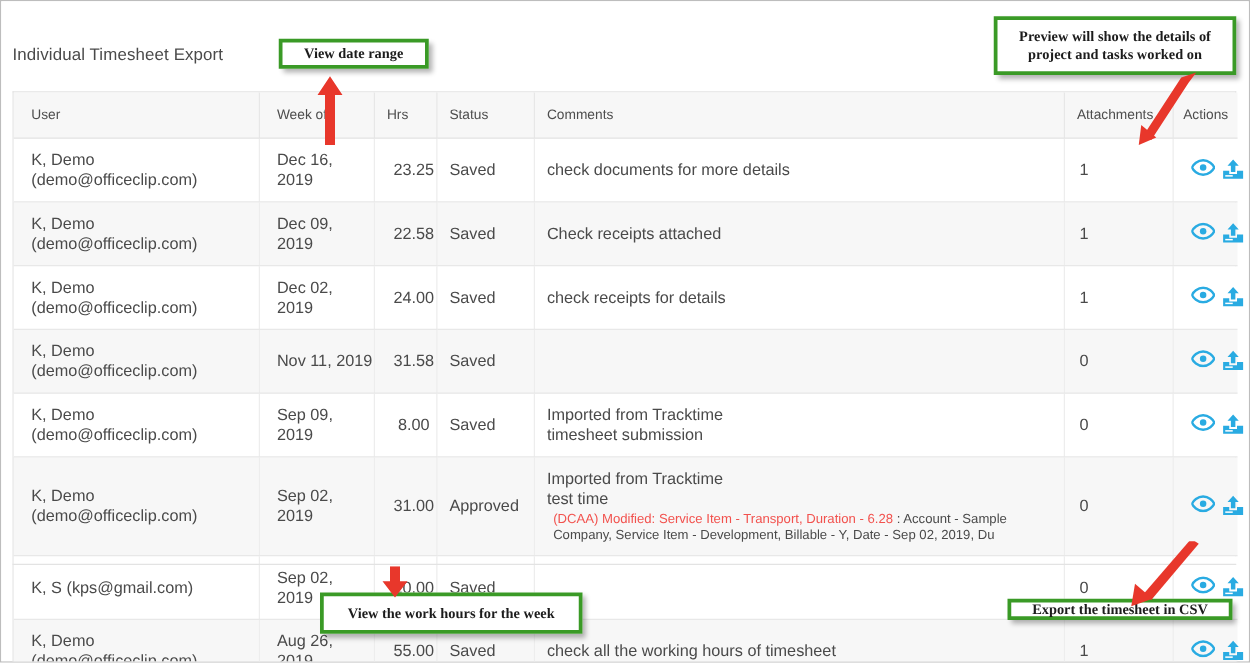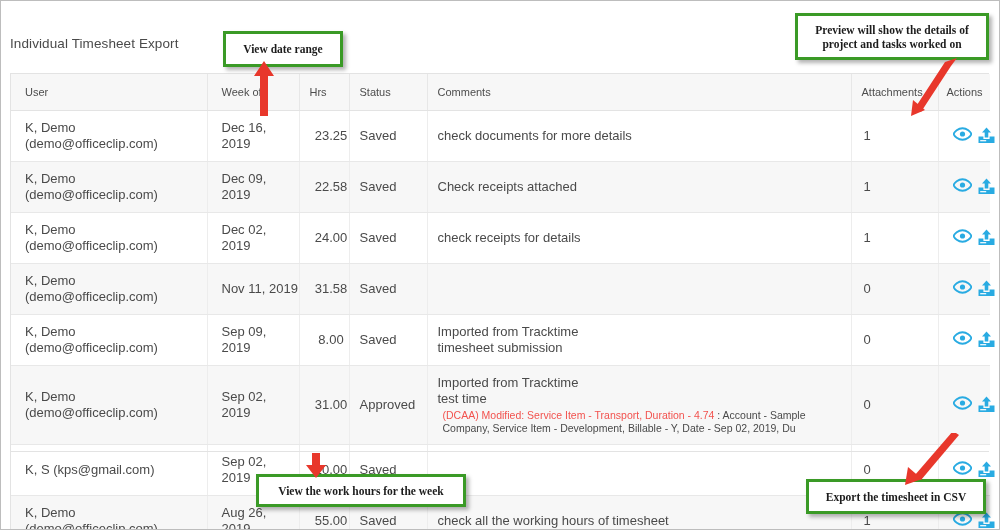--- a/index.html
+++ b/index.html
@@ -121,24 +121,24 @@
     align-items:center;
     justify-content:center;
     text-align:center;
     font-size:11.5px;
     font-weight:bold;
     color:#1c1c1c;
     line-height:14px;
     padding:2px 6px;
     font-family:Liberation Serif, serif;
   }
-  #callout-date{ left:222px; top:30px; width:120px; height:36px; }
+  #callout-date{ left:222px; top:30px; width:120px; height:24px; }
   #callout-preview{ left:794px; top:12px; width:194px; height:47px; }
   #callout-hours{ left:255px; top:473px; width:210px; height:33px; }
-  #callout-csv{ left:805px; top:478px; width:180px; height:35px; }
+  #callout-csv{ left:805px; top:478px; width:180px; height:17px; }
 
   
   .arrow{position:absolute;pointer-events:none;}
 
   .dividerline{
     position:absolute;left:9px;top:450px;width:979px;height:1px;background:#e3e3e3;
   }
 </style>
 </head>
 <body>
@@ -260,21 +260,21 @@
                 </svg></span></td>
           </tr>
           <tr>
             <td>K, Demo (demo@officeclip.com)</td>
             <td class="cell-week">Sep 02, 2019</td>
             <td class="cell-center-hrs">31.00</td>
             <td style="padding-left: 10px;">Approved</td>
             <td style="padding-left: 10px;">
               <span class="cmt-line">Imported from Tracktime</span>
               <span class="cmt-line">test time</span>
-              <span class="cmt-dcaa"><span class="red">(DCAA) Modified: Service Item - Transport, Duration - 4.74</span><span> : Account - Sample Company, Service Item - Development, Billable - Y, Date - Sep 02, 2019, Du</span></span>
+              <span class="cmt-dcaa"><span class="red">(DCAA) Modified: Service Item - Transport, Duration - 6.28</span><span> : Account - Sample Company, Service Item - Development, Billable - Y, Date - Sep 02, 2019, Du</span></span>
             </td>
             <td style="padding-left: 12px;">0</td>
             <td class="actions-cell"><span class="act-ico"><svg width="19" height="14" viewBox="0 0 19 14">
                   <path d="M9.5 1.2C5 1.2 1.6 4.6 0.6 7c1 2.4 4.4 5.8 8.9 5.8S17.4 9.4 18.4 7C17.4 4.6 14 1.2 9.5 1.2z" fill="none" stroke="#29abe2" stroke-width="1.9"></path>
                   <circle cx="9.5" cy="7" r="2.6" fill="#29abe2"></circle>
                 </svg></span><span class="act-ico"><svg width="19" height="17" viewBox="0 0 19 17">
                   <polygon points="9.5,0.5 14,5.5 11.3,5.5 11.3,10.5 7.7,10.5 7.7,5.5 5,5.5" fill="#29abe2"></polygon>
                   <path d="M1.5 9.5 L6.4 9.5 L6.4 12.1 L12.6 12.1 L12.6 9.5 L17.5 9.5 L17.5 16 L1.5 16 Z" fill="#29abe2"></path>
                   <rect x="3.2" y="13.1" width="6" height="1.2" fill="#ffffff"></rect>
                 </svg></span></td>

